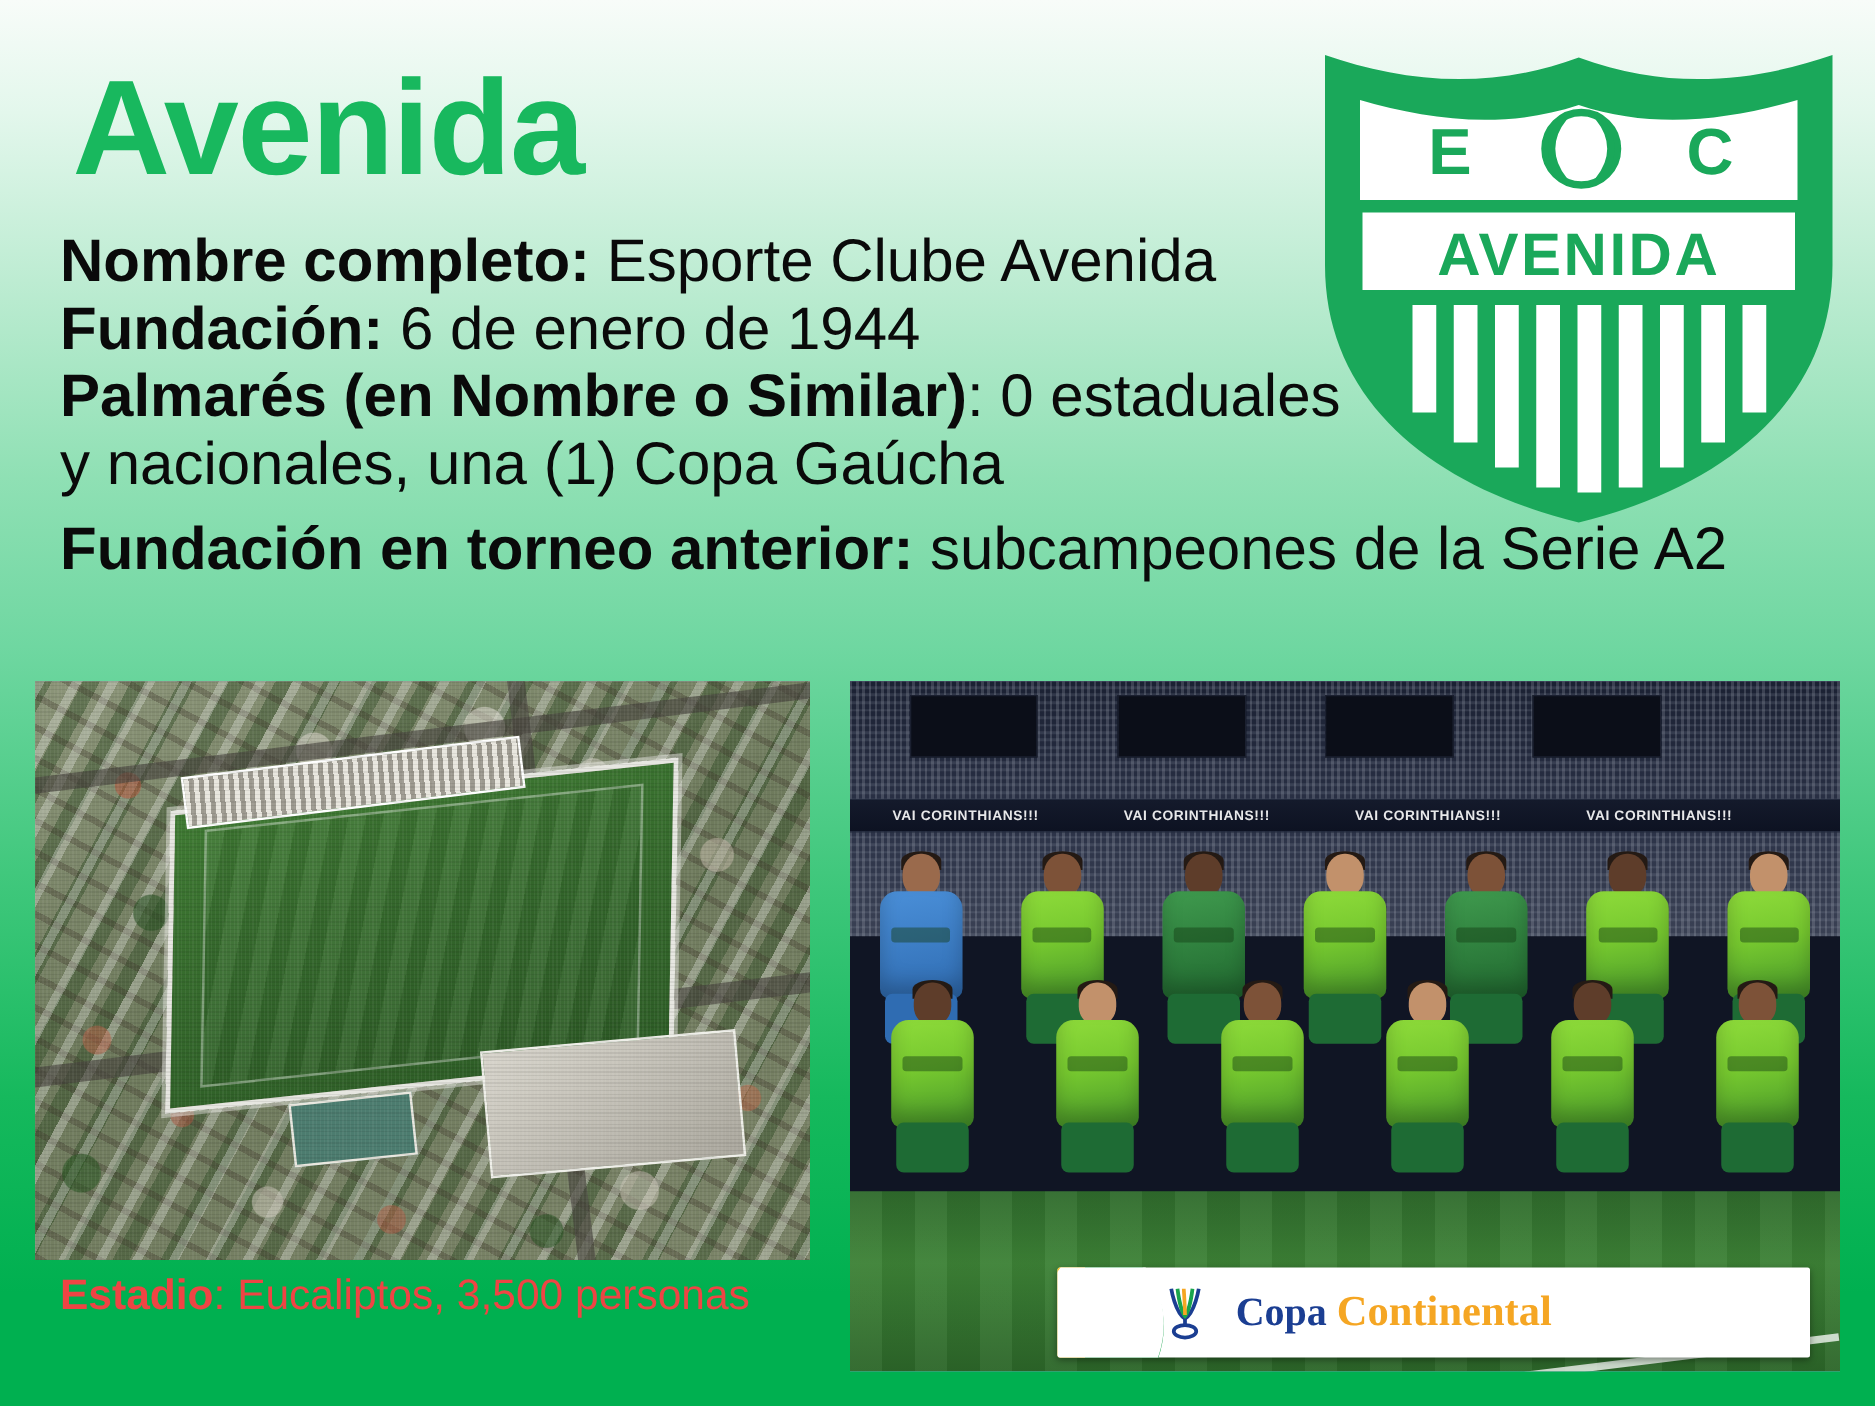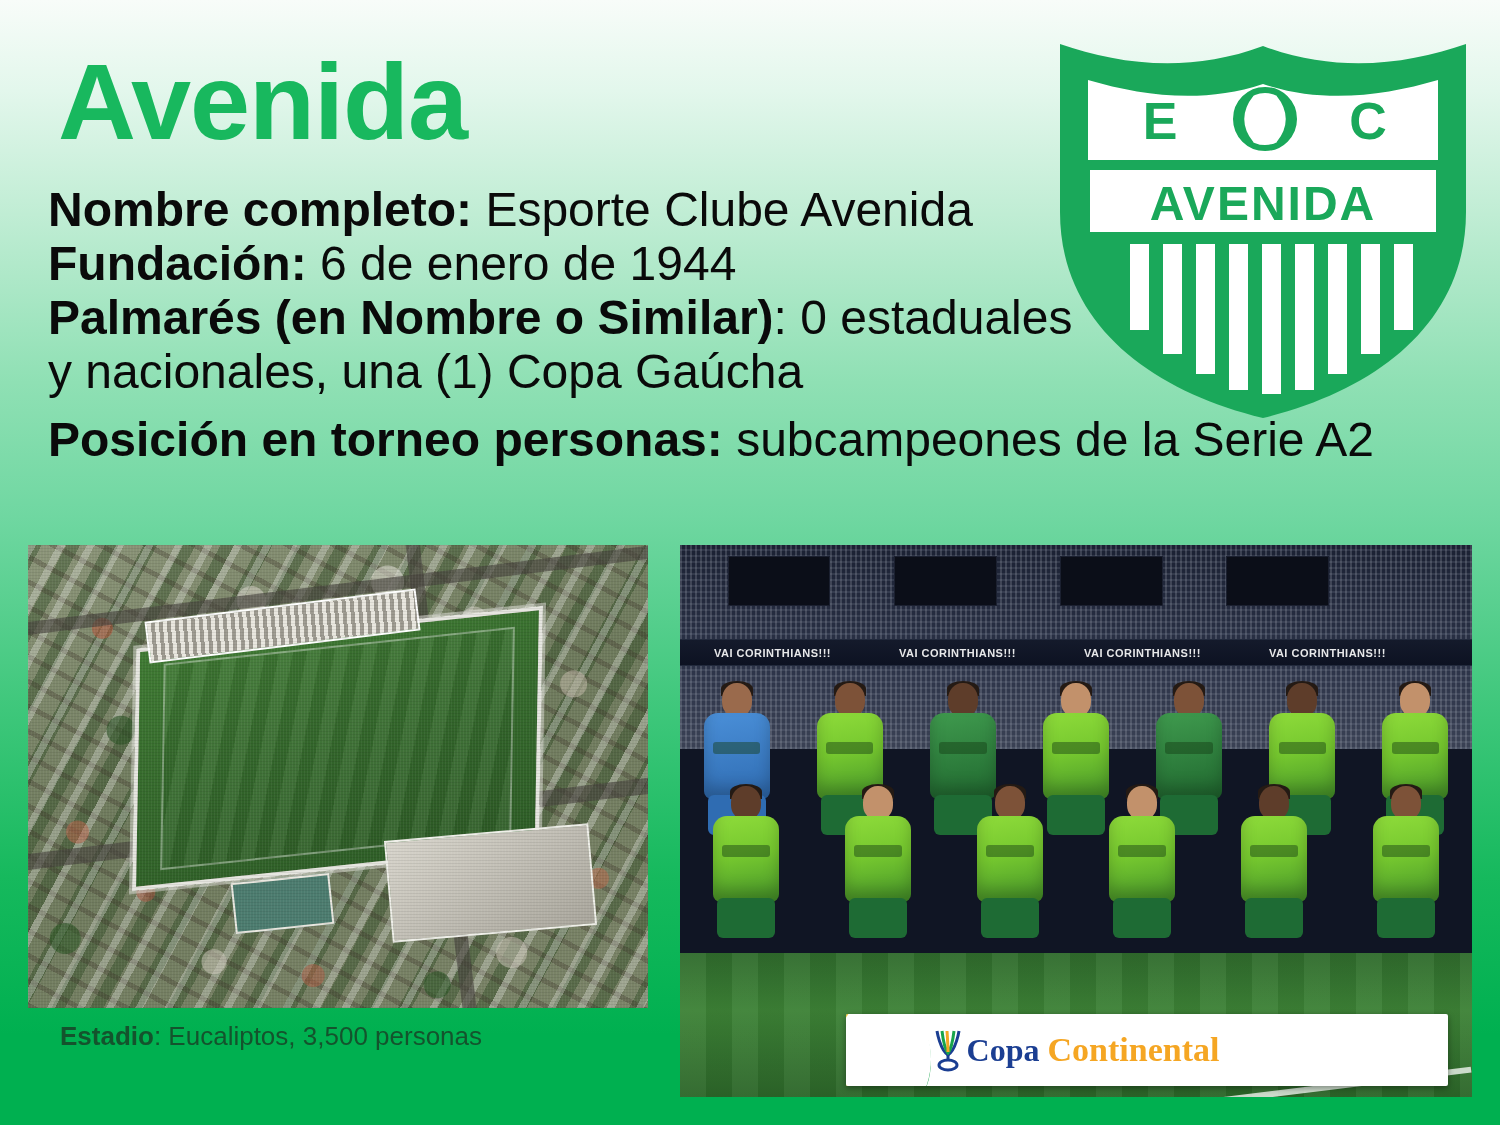--- a/index.html
+++ b/index.html
@@ -215,28 +215,28 @@
   }
   .copa-banner .swoosh2 {
     position:absolute; left:-2%; top:-25%; width:16%; height:175%;
     background:#ffffff; border-radius:50%/50%;
   }
   .copa-trophy {
     position:relative; margin-left:14%; width:34px; height:80%;
     display:flex; align-items:center; justify-content:center;
   }
   .copa-trophy svg { width:34px; height:44px; }
-  .copa-text { position:relative; display:flex; align-items:baseline; margin-left:2px; }
+  .copa-text { position:relative; display:flex; align-items:baseline; margin-left:24px; }
   .copa-text .c1 { color:#1b3e92; font-family:"Liberation Serif", serif; font-weight:bold; font-size:32px; }
   .copa-text .c2 { color:#f5a623; font-family:"Liberation Serif", serif; font-weight:bold; font-size:34px; margin-left:8px; }
 
   
   #stadium-caption {
-    position:absolute; left:60px; top:1014px; width:600px;
-    color:#14532d; font-size:26px; line-height:44px;
+    position:absolute; left:48px; top:1014px; width:600px;
+    color:#ef4444; font-size:34px; line-height:44px;
   }
   #stadium-caption .lbl { font-weight:bold; }
 </style>
 </head>
 <body>
 
 <div id="title">Avenida</div>
 
 <div id="info">
 
@@ -249,21 +249,21 @@
     <span class="lbl">Fundación:</span>
     <span>6 de enero de 1944</span>
   </div>
 
 
   <div class="line wrap">
     <span class="lbl">Palmarés (en Nombre o Similar)</span><span>: 0 estaduales y nacionales, una (1) Copa Gaúcha</span>
   </div>
 
   <div class="line gap">
-    <span class="lbl">Posición en torneo personas:</span>
+    <span class="lbl">Fundación en torneo anterior:</span>
     <span>subcampeones de la Serie A2</span>
   </div>
 
 </div>
 
 <div id="crest">
   <svg viewBox="0 0 430 400" xmlns="http://www.w3.org/2000/svg">
 
     <path d="M12,22 C70,42 140,52 215,24 C290,52 360,42 418,22
              L418,190 C418,300 330,368 215,396 C100,368 12,300 12,190 Z" fill="#1aa85a"></path>

